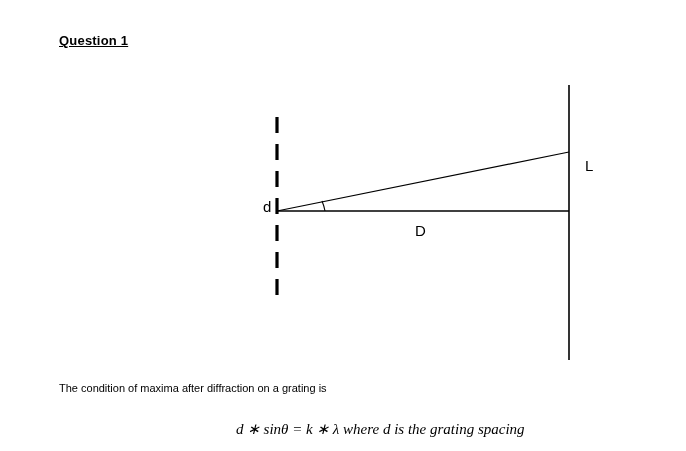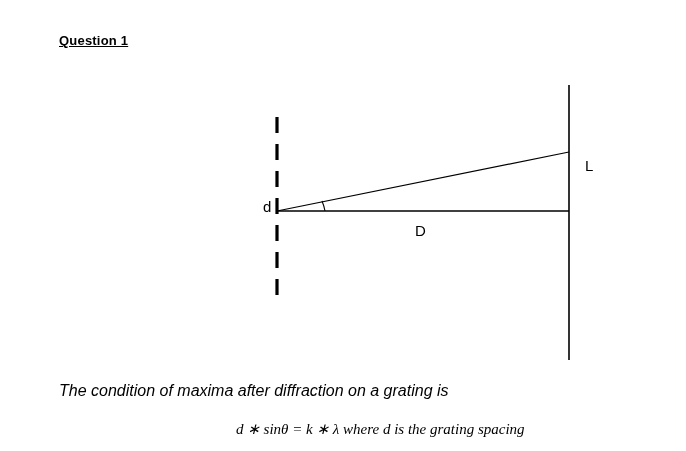--- a/index.html
+++ b/index.html
@@ -52,23 +52,22 @@
     white-space: nowrap;
   }
   .label-d  { left: 263px; top: 198px; }
   .label-D  { left: 415px; top: 222px; }
   .label-L  { left: 585px; top: 157px; }
 
   .body-text {
     position: absolute;
     left: 59px;
     top: 382px;
-    font-size: 16px;
+    font-size: 11px;
     white-space: nowrap;
-    font-style: italic;
   }
 
   .formula {
     position: absolute;
     left: 236px;
     top: 420px;
     font-family: Liberation Serif, serif;
     font-style: italic;
     font-size: 15px;
     white-space: nowrap;

